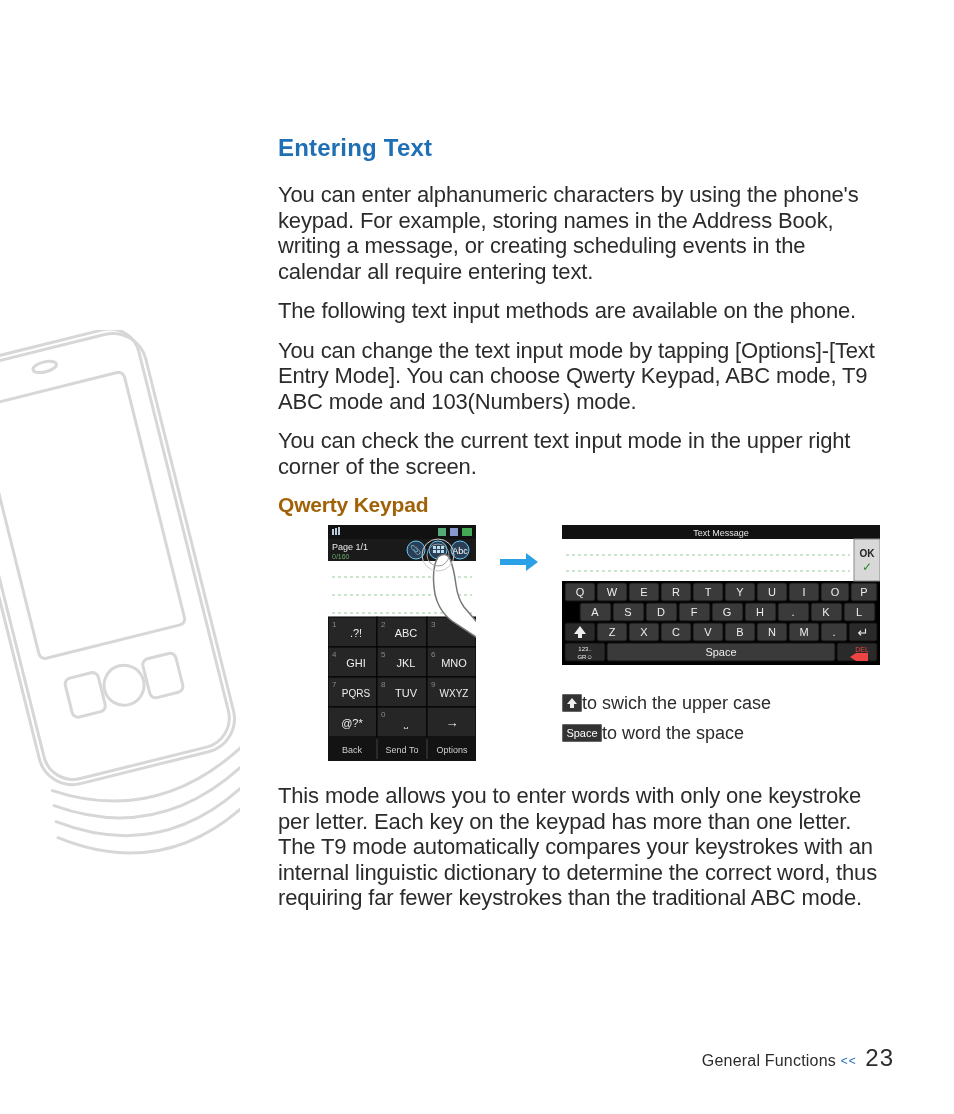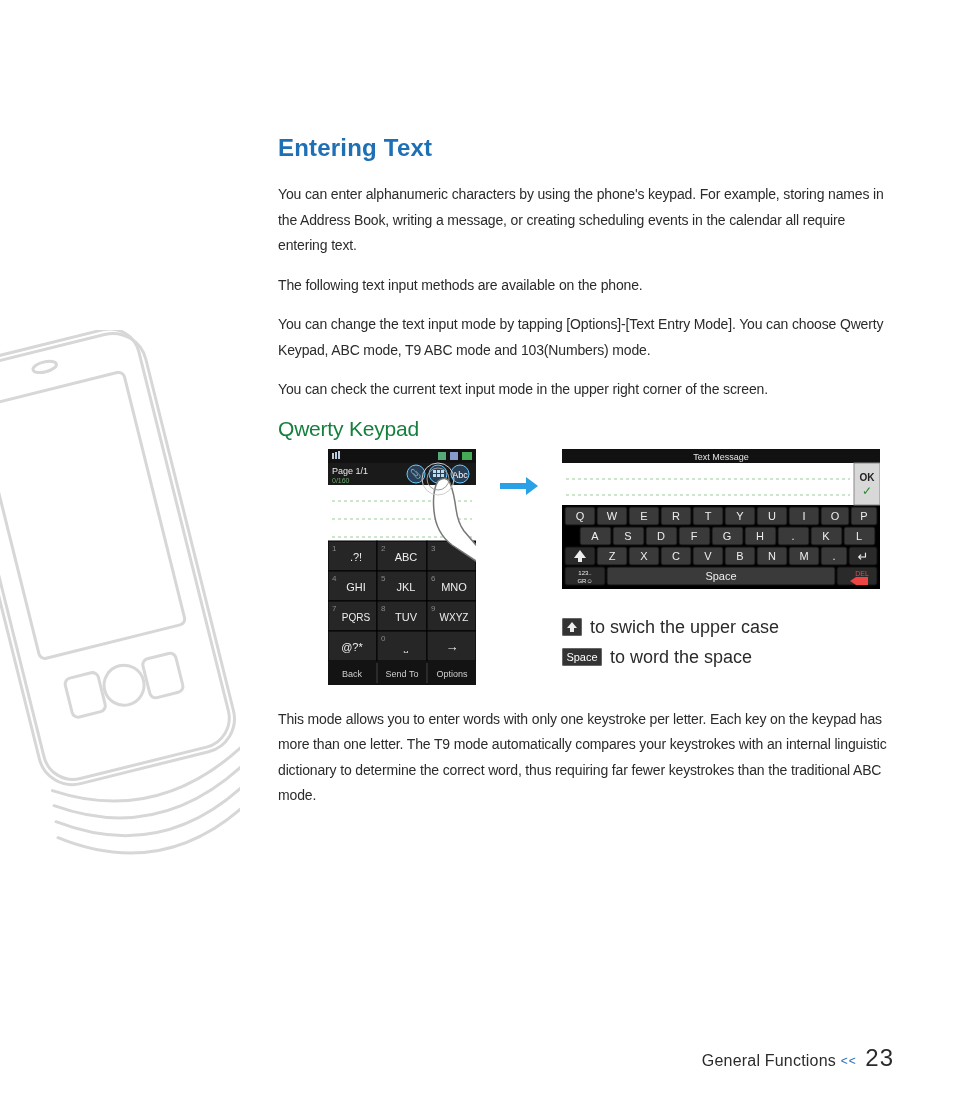--- a/index.html
+++ b/index.html
@@ -33,31 +33,31 @@
     width: 614px;
   }
   h1.section-title {
     font-size: 24px;
     font-weight: 700;
     color: #1f6fb5;
     margin-bottom: 20px;
     letter-spacing: .2px;
   }
   p.body {
-    font-size: 14px;
+    font-size: 22px;
     line-height: 25.5px;
     color: #2b2b2b;
     margin-bottom: 14px;
     font-weight: 400;
     letter-spacing: -0.15px;
   }
   h2.sub {
     font-size: 21px;
-    font-weight: 400;
-    color: #15803d;
+    font-weight: 700;
+    color: #a16207;
     margin-top: 8px;
     margin-bottom: 8px;
     letter-spacing: -0.2px;
   }
   
   .figure-row {
     display: flex;
     align-items: flex-start;
     gap: 24px;
     margin: 4px 0 18px 50px;
@@ -70,21 +70,20 @@
   .right-col { flex: 0 0 auto; }
   .legend {
     margin-top: 20px;
     font-size: 18px;
     color: #2b2b2b;
     line-height: 28px;
   }
   .legend-row {
     display: flex;
     align-items: center;
-    gap: 8px;
     margin-bottom: 2px;
   }
   .key-chip {
     display: inline-flex;
     align-items: center;
     justify-content: center;
     background: #333;
     color: #fff;
     font-size: 11px;
     height: 18px;

